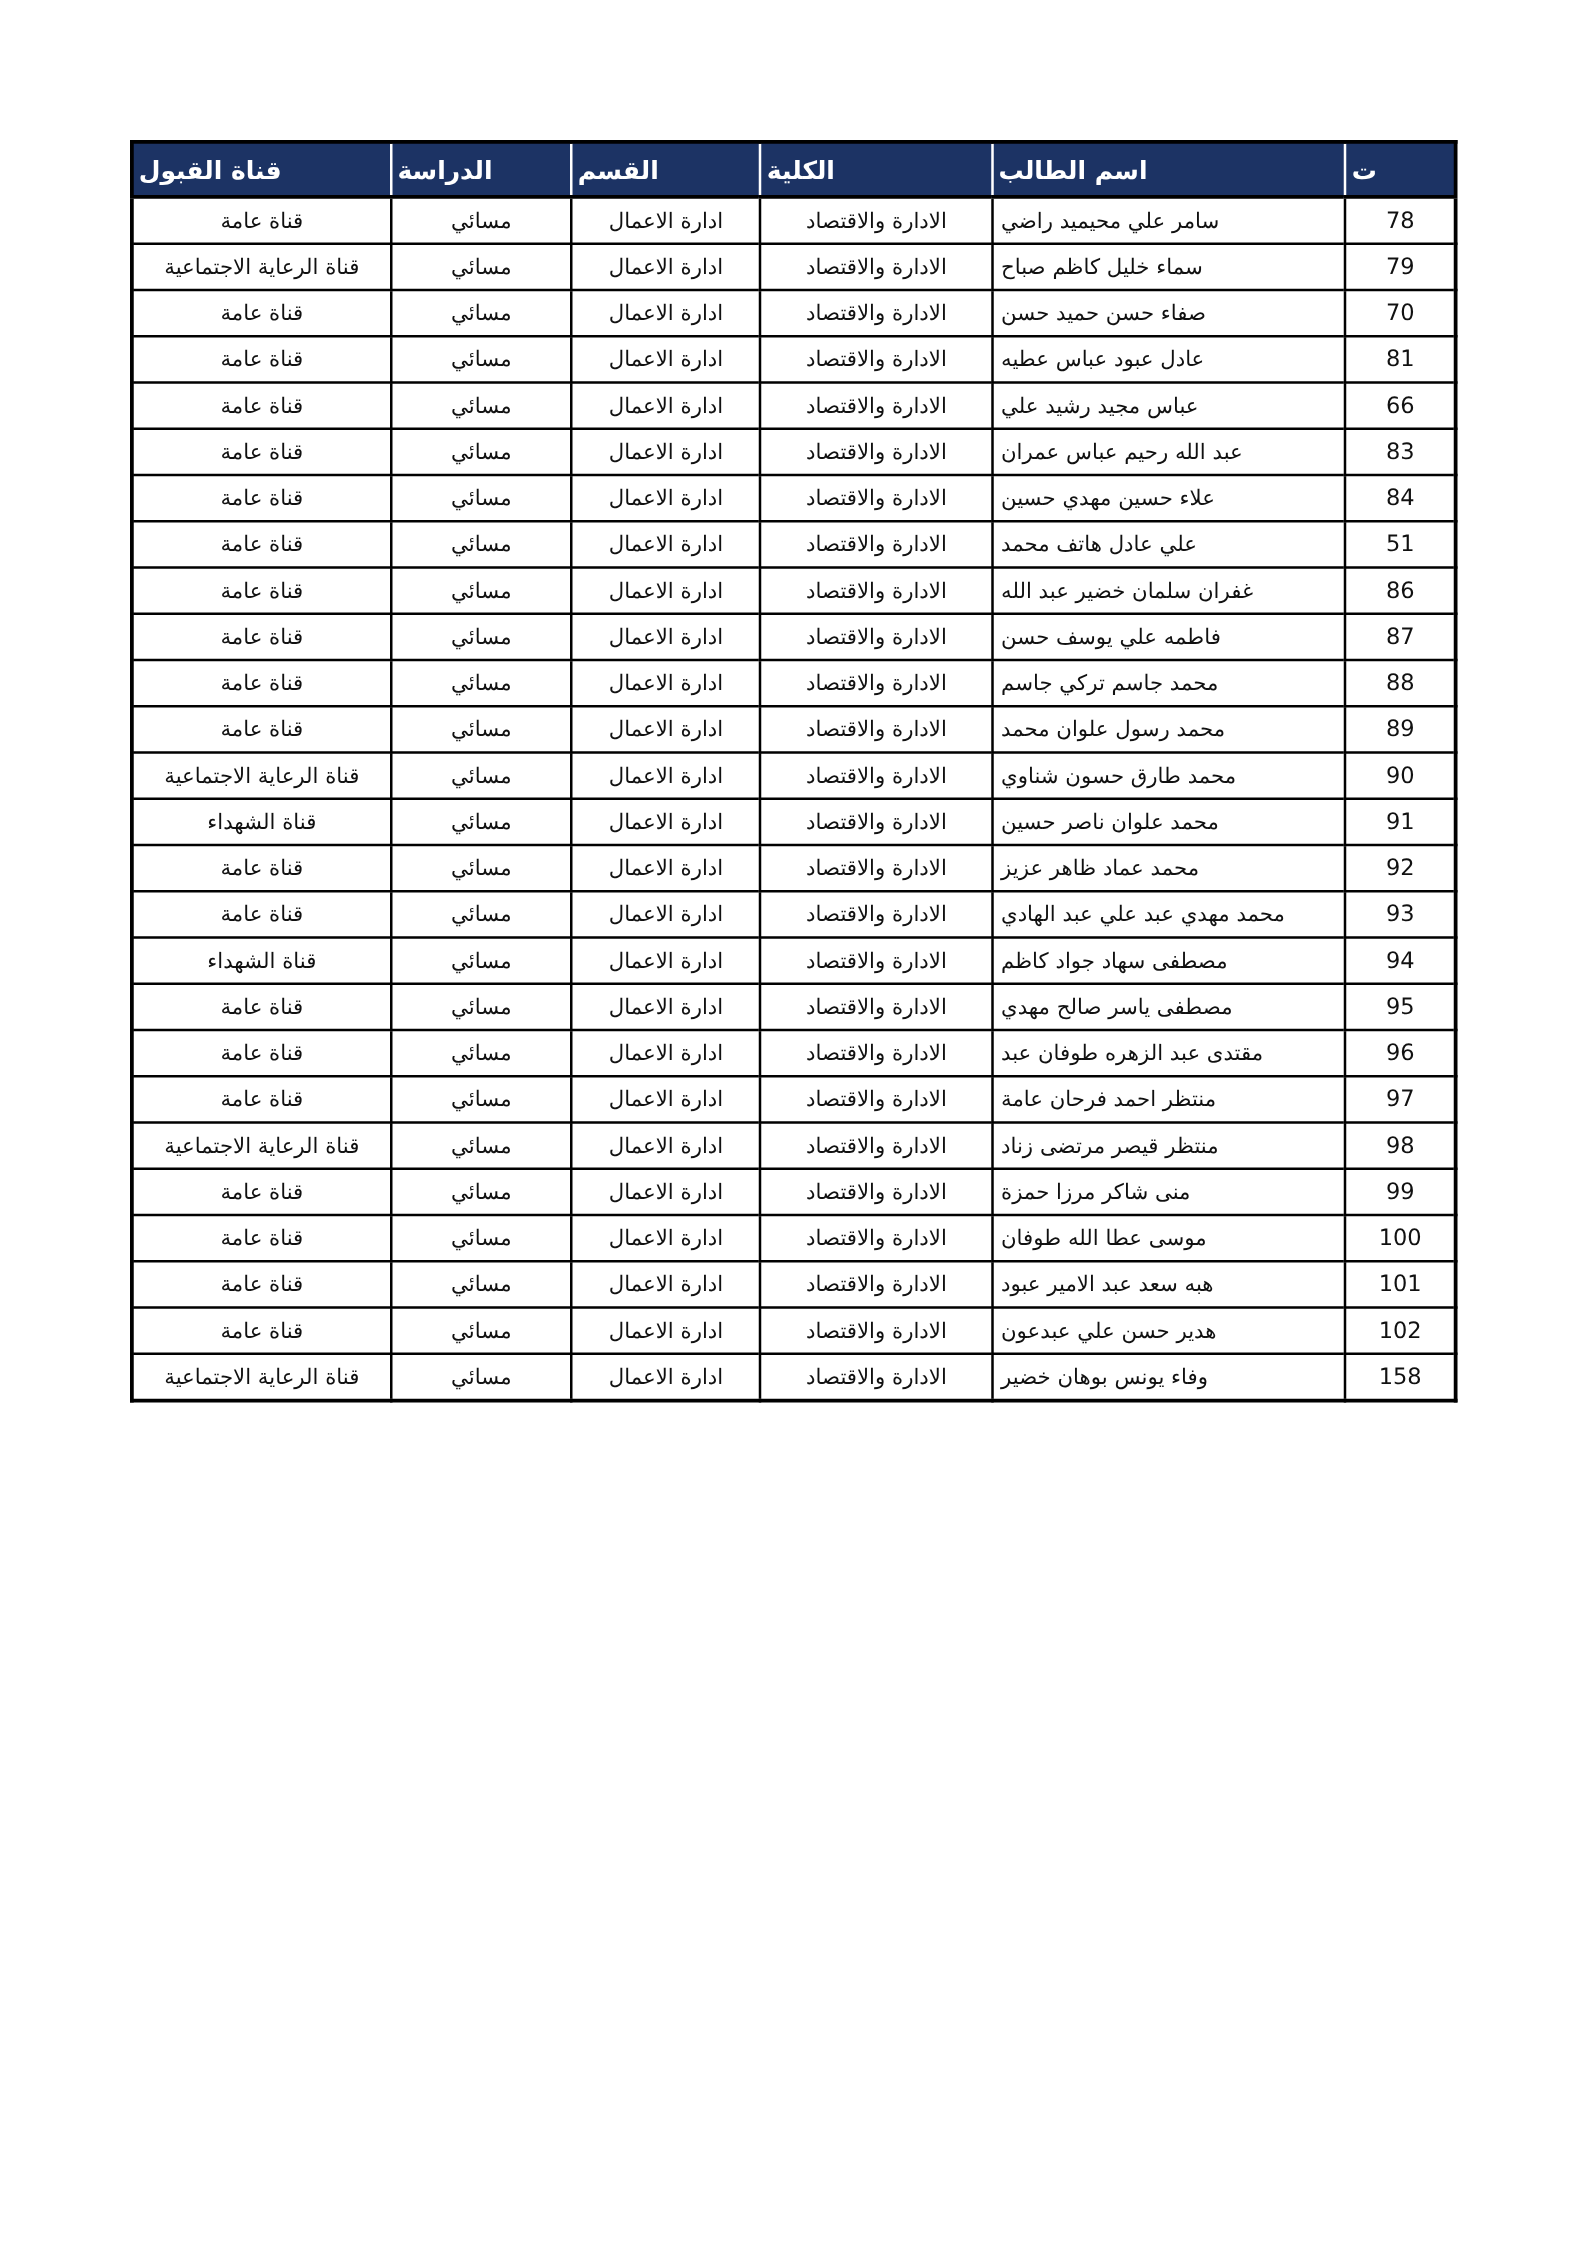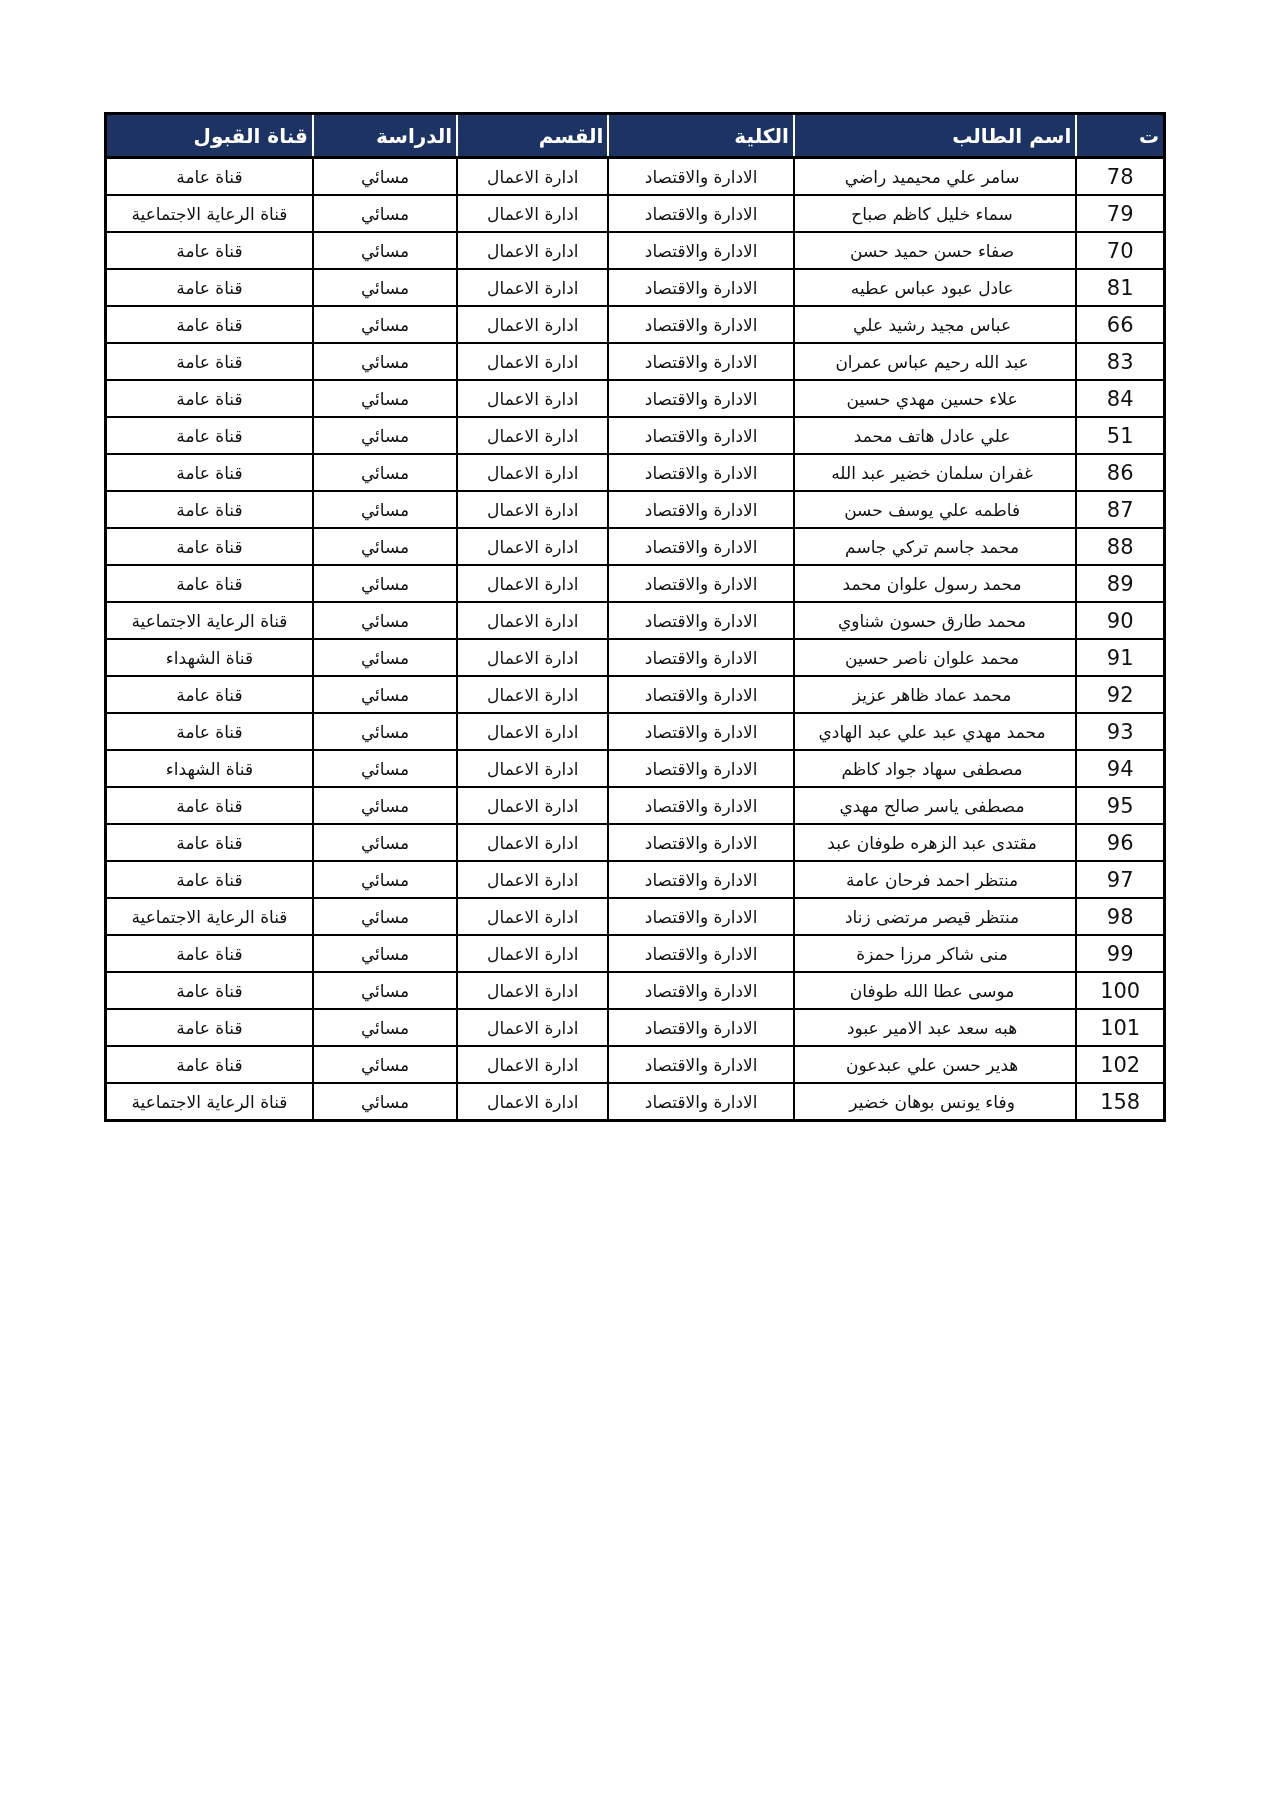--- a/index.html
+++ b/index.html
@@ -27,45 +27,45 @@
   }
   table.doc-table th {
     background: #1c3364;
     color: #ffffff;
     font-weight: bold;
     font-size: 20px;
     height: 41px;
     border-left: 2px solid #ffffff;
     border-right: 2px solid #ffffff;
     border-bottom: 3px solid #000000;
-    text-align: right;
+    text-align: left;
     vertical-align: middle;
     padding: 0 4px;
   }
   table.doc-table td {
     border: 2px solid #000000;
     font-size: 17px;
     color: #111111;
     height: 33px;
     text-align: center;
     vertical-align: middle;
     padding: 1px 6px;
     background: #ffffff;
     overflow: hidden;
     white-space: nowrap;
   }
   
   table.doc-table td.c1 {
-    text-align: center;
+    text-align: left;
     padding-right: 12px;
     margin-left: 12px;
   }
   
   table.doc-table td.c0 {
-    font-size: 21px;
+    font-size: 18px;
   }
 </style>
 </head>
 <body>
 
 <div class="page">
   <table class="doc-table">
     <colgroup>
       <col style="width:88px">
       <col style="width:282px">

